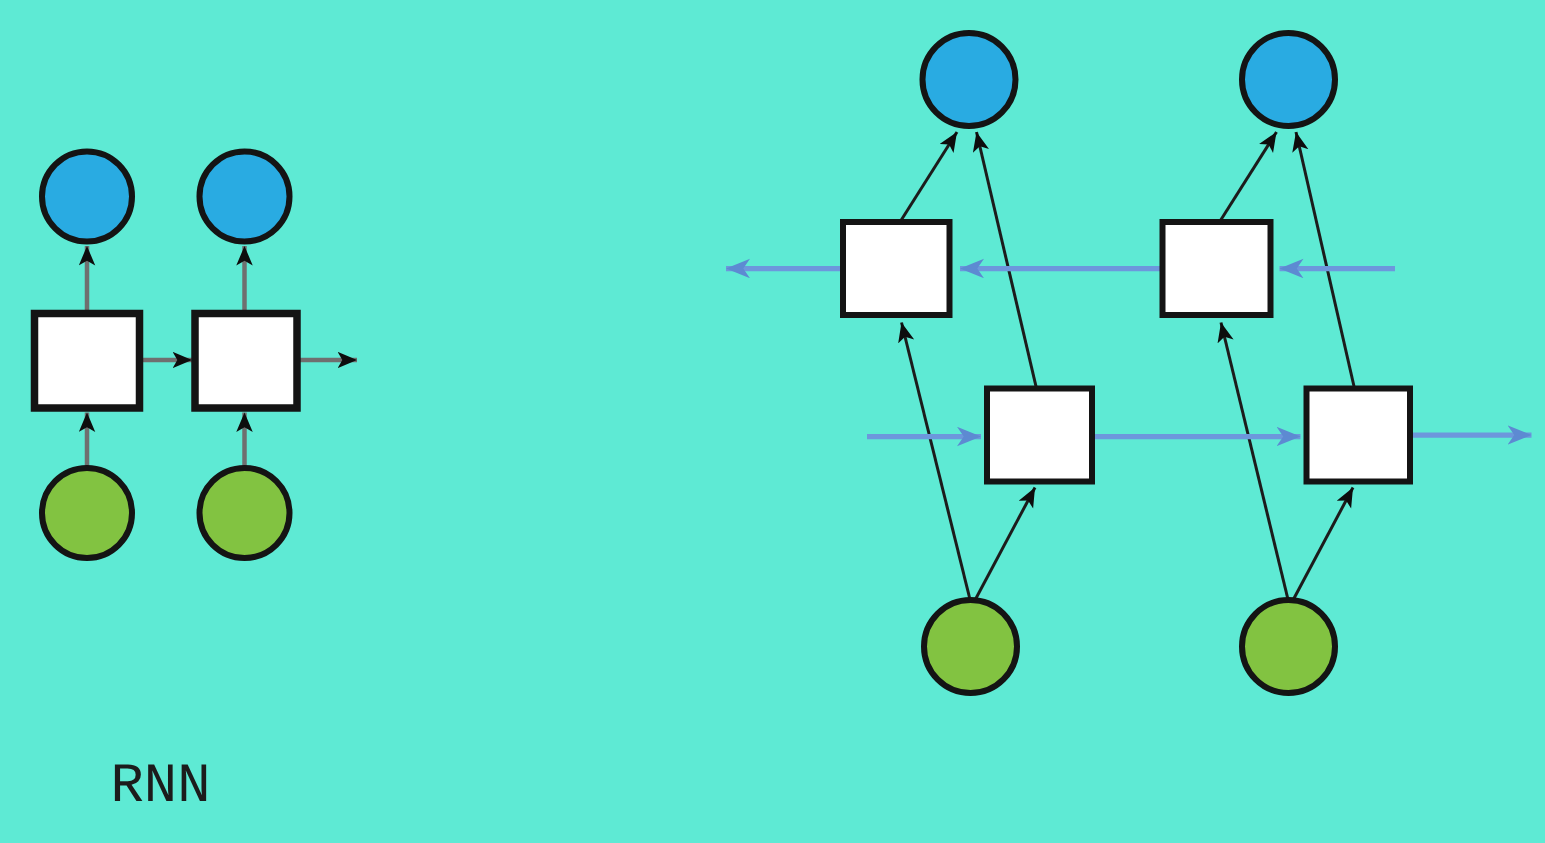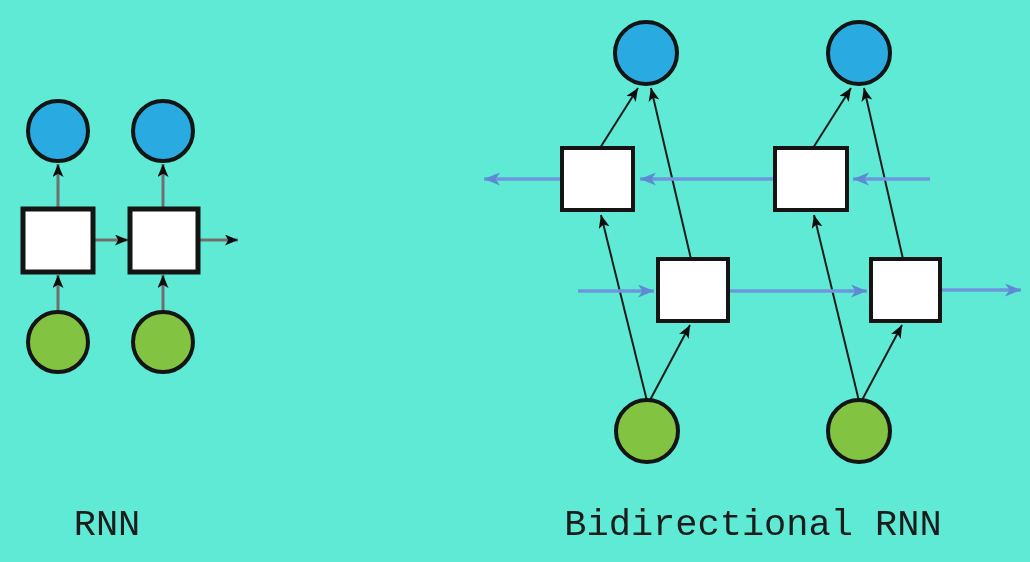--- a/index.html
+++ b/index.html
@@ -82,14 +82,13 @@
         <rect x="562" y="148" width="71" height="62" fill="#ffffff" stroke="#141414" stroke-width="4"></rect>
         <rect x="775" y="148" width="72" height="62" fill="#ffffff" stroke="#141414" stroke-width="4"></rect>
         <rect x="658" y="259" width="70" height="62" fill="#ffffff" stroke="#141414" stroke-width="4"></rect>
         <rect x="871" y="259" width="69" height="62" fill="#ffffff" stroke="#141414" stroke-width="4"></rect>
         <circle cx="647" cy="431" r="31" fill="#82c341" stroke="#141414" stroke-width="4"></circle>
         <circle cx="859" cy="431" r="31" fill="#82c341" stroke="#141414" stroke-width="4"></circle>
       </g>
   </svg>
 
   <div id="label-rnn" class="diagram-label">RNN</div>
-  <div id="label-birnn" class="diagram-label">Bidirectional RNN</div>
 </div>
 
 </body></html>

